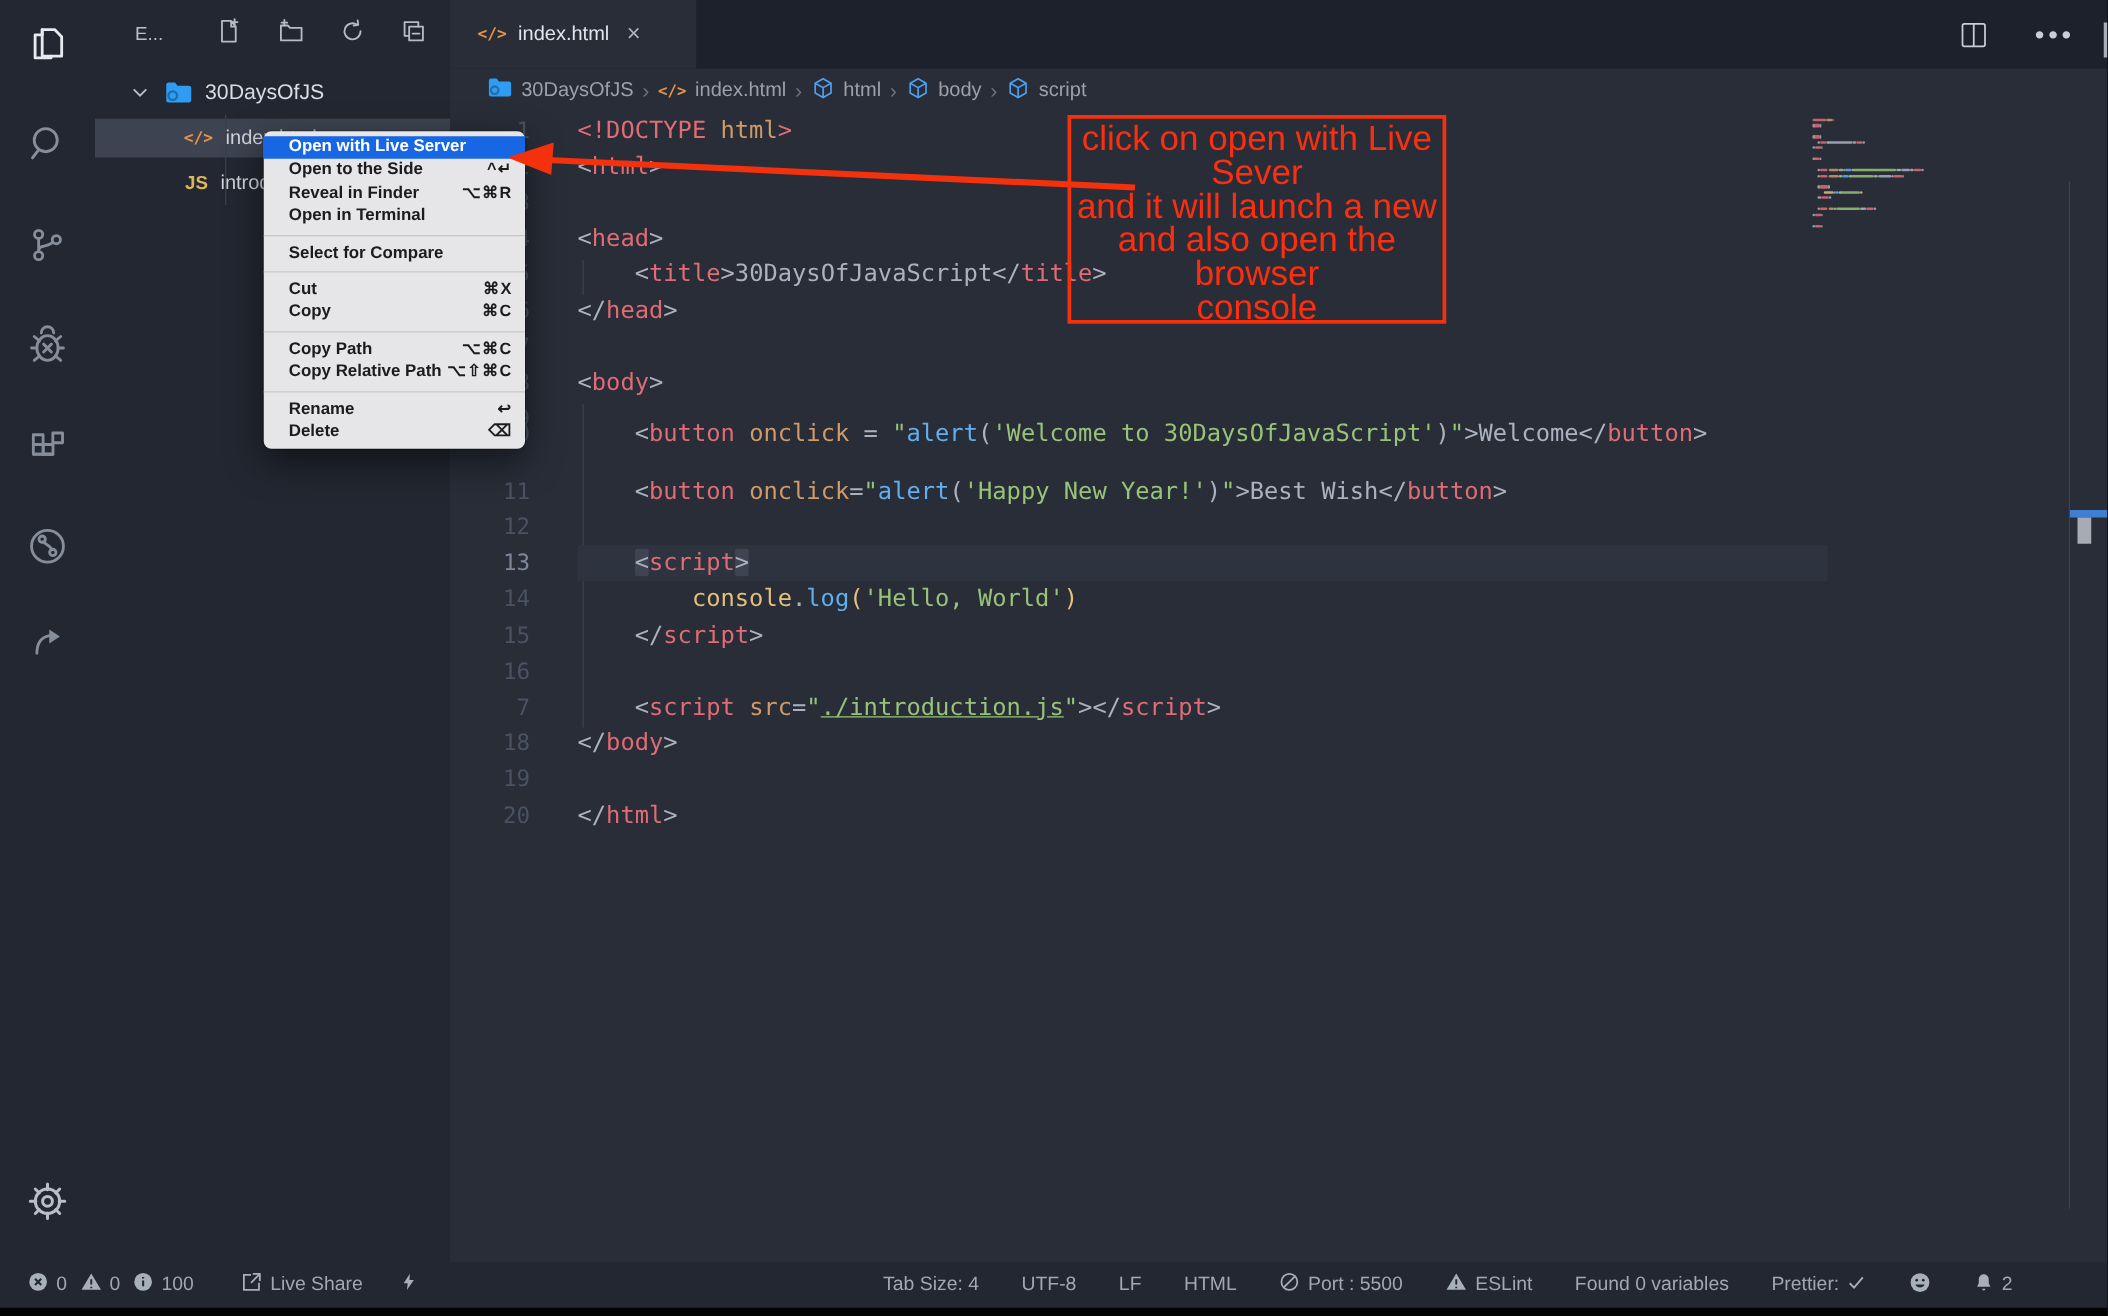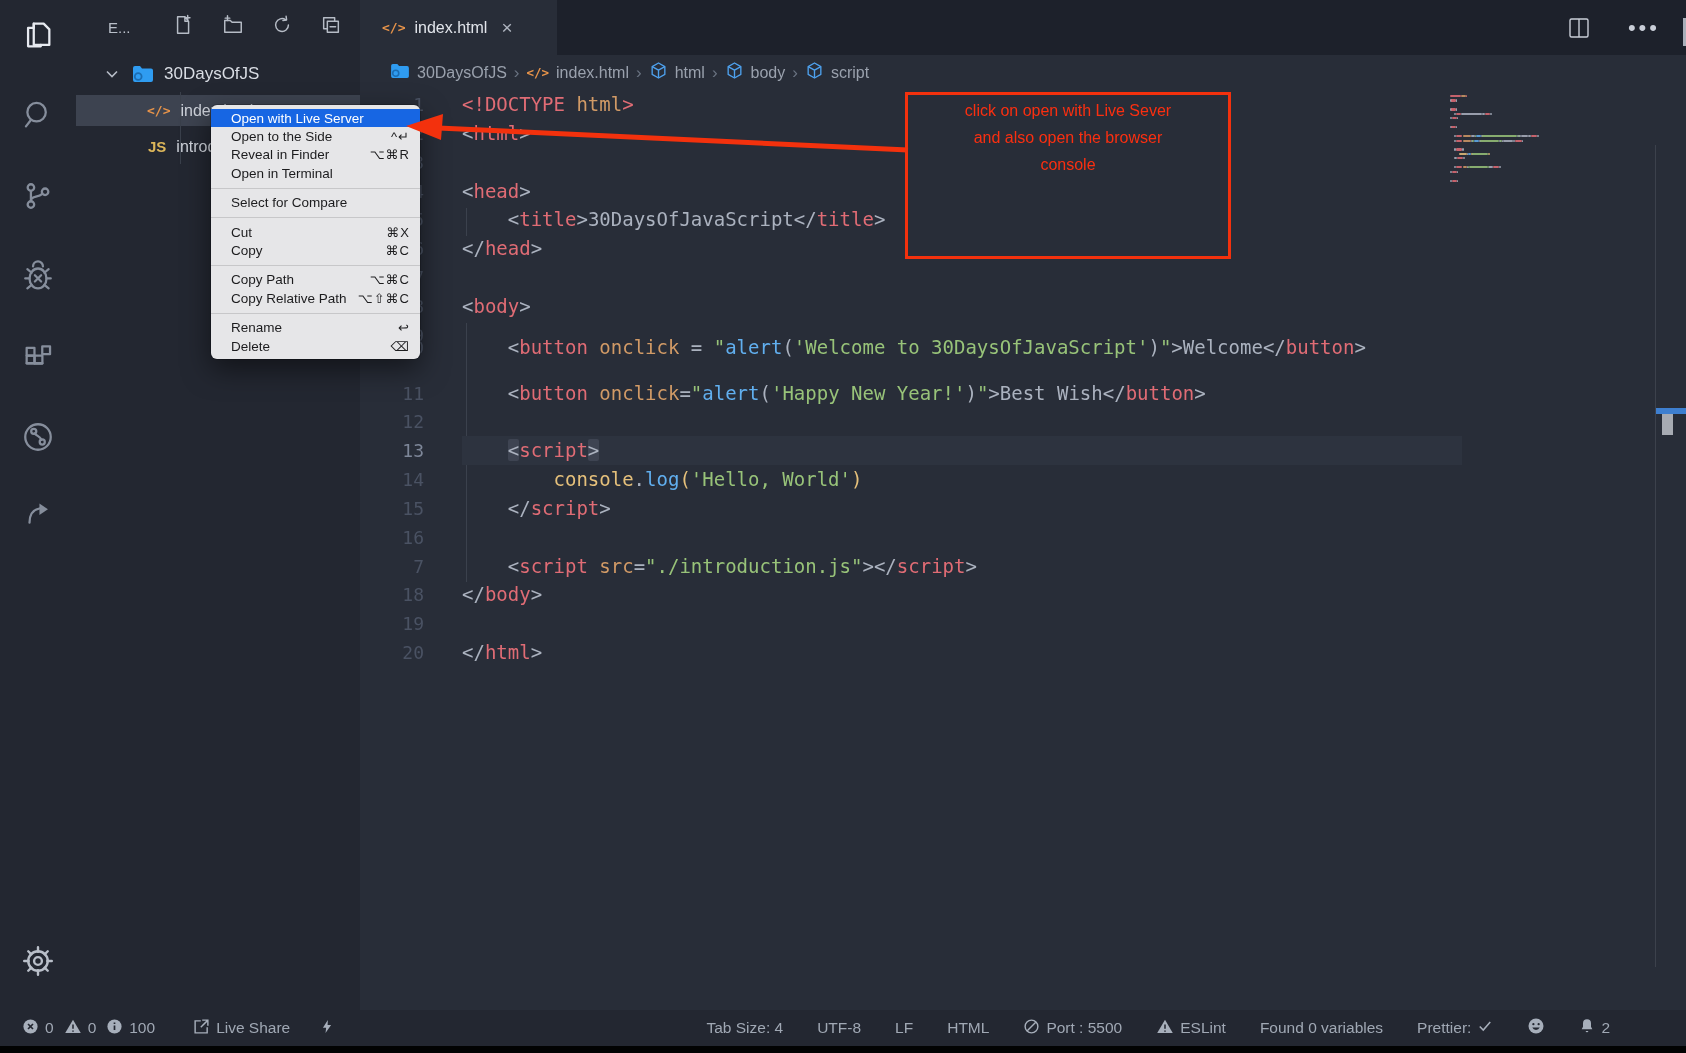--- a/index.html
+++ b/index.html
@@ -50,21 +50,21 @@
   
   .codearea { position:absolute; left:360px; top:90px; right:0; bottom:43px; background:#282d38; }
   .code-row { position:absolute; left:0; right:0; height:29px; }
   .gutter-num { position:absolute; left:0; width:64px; text-align:right; color:#4a5263;
                 font-family:"DejaVu Sans Mono", monospace; font-size:18px; line-height:29px; cursor:pointer; }
   .gutter-num.cur { color:#7e8799; }
   .code-text { position:absolute; left:102px; white-space:pre; font-family:"DejaVu Sans Mono", monospace;
                font-size:19px; line-height:29px; cursor:text; }
   .cur-line { position:absolute; left:102px; width:1000px; height:29px; background:#2d333f; }
   .tok-box { background:#3e4452; border-radius:2px; }
-  .tok-u { }
+  .tok-u { text-decoration:underline; }
   .guide { position:absolute; width:1px; background:#3b414d; }
 
   
   .minimap { position:absolute; right:140px; top:5px; width:96px; height:100px; cursor:pointer; }
   .mm-bar { position:absolute; height:2.2px; border-radius:1px; opacity:.85; }
 
   
   .ruler-line { position:absolute; right:30px; top:55px; width:1px; bottom:43px; background:#3c414c; }
   .ruler-blue { position:absolute; right:0; top:318px; width:30px; height:6px; background:#3e7fd0; }
   .ruler-handle { position:absolute; right:13px; top:324px; width:11px; height:21px; background:#a7abb3; cursor:grab; }
@@ -74,29 +74,29 @@
                display:flex; align-items:center; color:#a0a8b4; font-size:15.5px; z-index:5; }
   .st-left { display:flex; align-items:center; margin-left:22px; gap:10px; }
   .st-right { display:flex; align-items:center; margin-left:auto; margin-right:76px; gap:34px; }
   .st-item { display:flex; align-items:center; gap:6px; cursor:pointer; white-space:nowrap; }
   .st-item svg { flex:none; }
   .blackstrip { position:absolute; left:0; top:1046px; width:100%; height:7px; background:#020303; }
 
   
   .ctx { position:absolute; left:211px; top:105px; width:209px; background:#e6e6e8; border-radius:6px;
          box-shadow:0 10px 28px rgba(0,0,0,.5), 0 0 0 1px rgba(0,0,0,.18); padding:4px 0; z-index:50; }
-  .ctx-item { position:relative; height:18.4px; display:flex; align-items:center; padding:0 10px 0 20px;
-              font-size:13.5px; color:#1c1c1e; cursor:pointer; }
+  .ctx-item { position:relative; height:18.4px; display:flex; align-items:flex-start; padding:0 10px 0 20px;
+              font-size:13.5px; color:#1c1c1e; cursor:pointer;font-weight:bold; }
   .ctx-item.hl { background:#1766e3; color:#fff; }
   .ctx-short { margin-left:auto; font-size:13px; letter-spacing:1px; }
   .ctx-sep { height:1px; background:#c7c7c9; margin:5px 0; }
 
   
-  .note { position:absolute; left:905px; top:92px; width:326px; height:167px; border:3px solid #f3310d;
-          color:#fb2f10; font-size:16px; line-height:27px; text-align:center; padding-top:2px; z-index:40; }
+  .note { position:absolute; left:854px; top:92px; width:303px; height:167px; border:3px solid #f3310d;
+          color:#fb2f10; font-size:28px; line-height:27px; text-align:center; padding-top:2px; z-index:40; }
   .arrow-svg { position:absolute; left:0; top:0; width:1686px; height:1053px; pointer-events:none; z-index:60; }
 </style>
 </head>
 <body>
 
 <div class="app">
 
   <div class="activitybar" id="activitybar">
       <div class="act-icon active" style="top: 16px;">
         <svg width="34" height="34" viewBox="0 0 24 24" style="fill:none;stroke:#e7eaf0;stroke-width:1.6;stroke-linecap:round;stroke-linejoin:round">
@@ -518,20 +518,21 @@
               <path d="M10 19.5a2 2 0 0 0 4 0z" fill="#a7afbb"></path>
             </svg></span>
           <span>2</span>
         </div>
       </div>
   </div>
   <div class="blackstrip"></div>
 
   <div class="note">
     <div>click on open with Live Sever</div>
+    <div>and it will launch a new</div>
     <div>and also open the browser</div>
     <div>console</div>
   </div>
 
   <div class="ctx" id="ctx">
       <div class="ctx-item hl">
         <span>Open with Live Server</span>
       </div>
       <div class="ctx-item">
         <span>Open to the Side</span>

